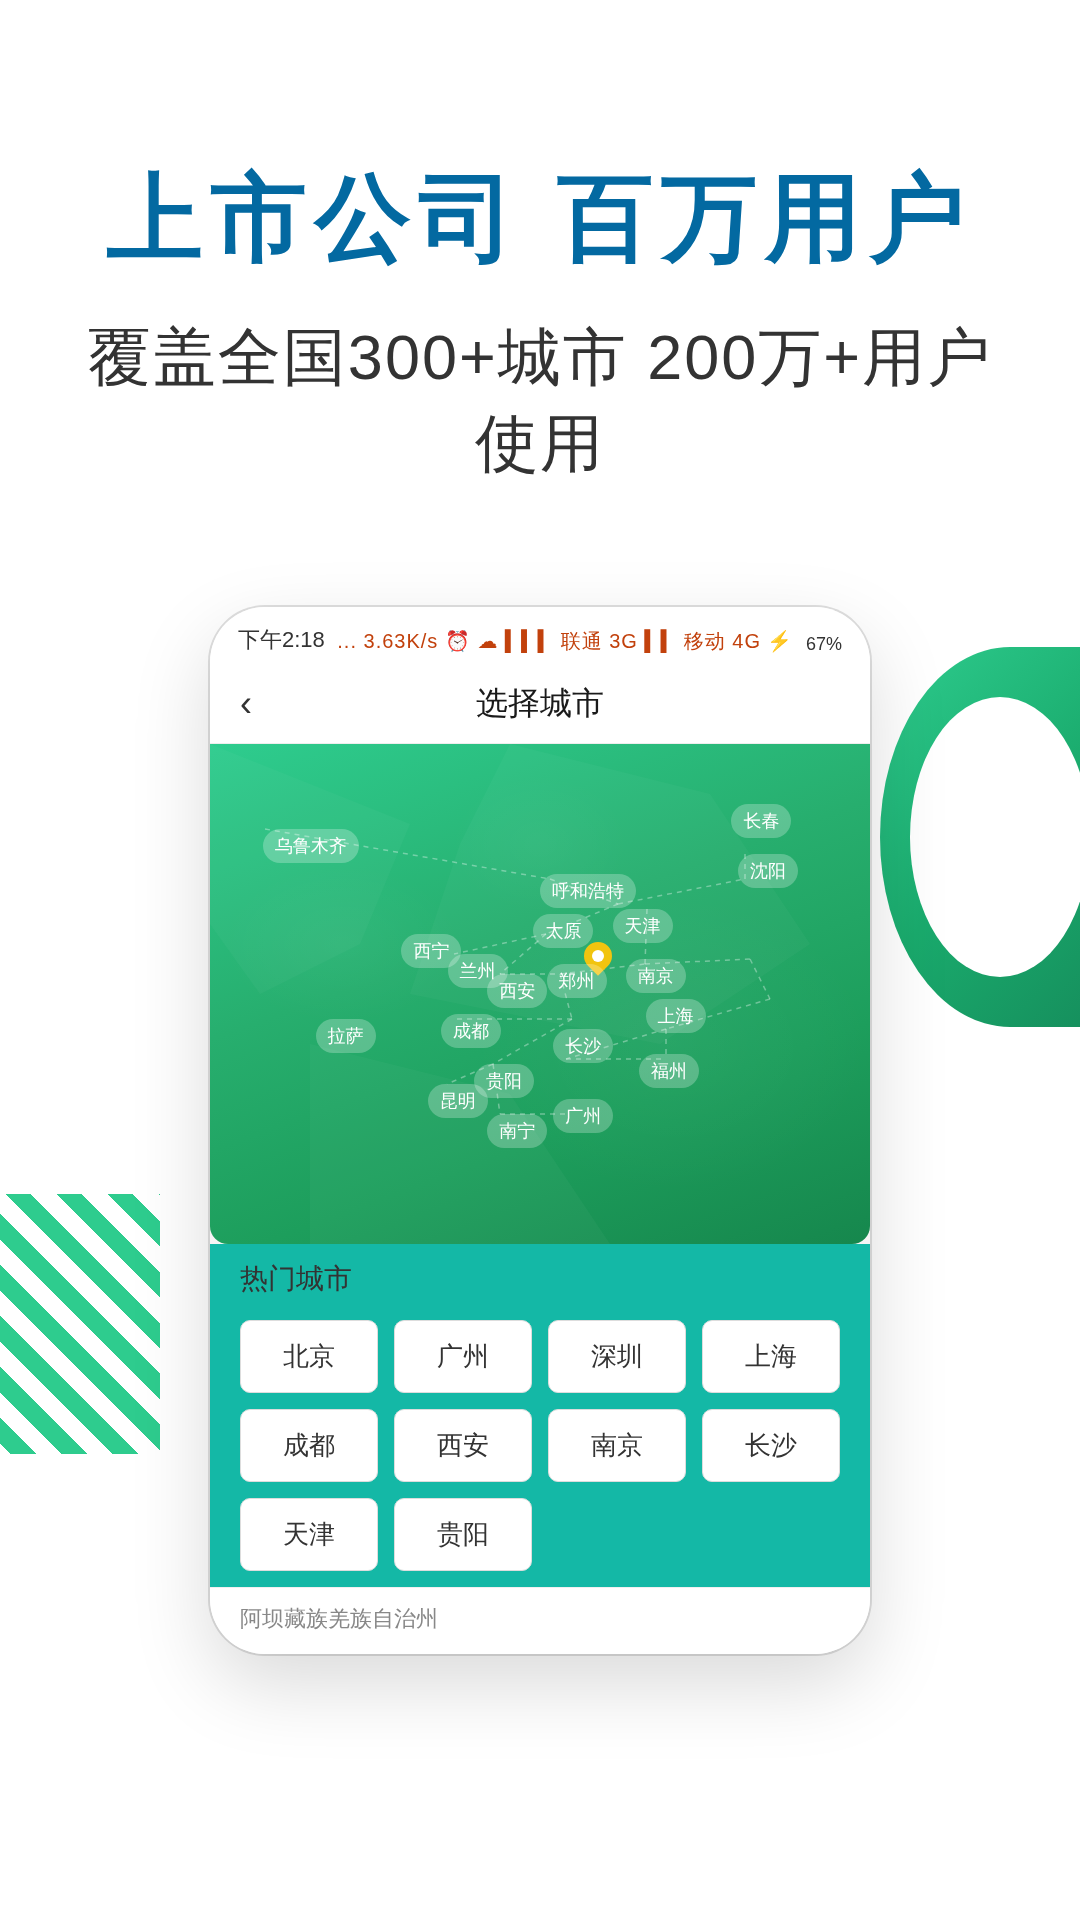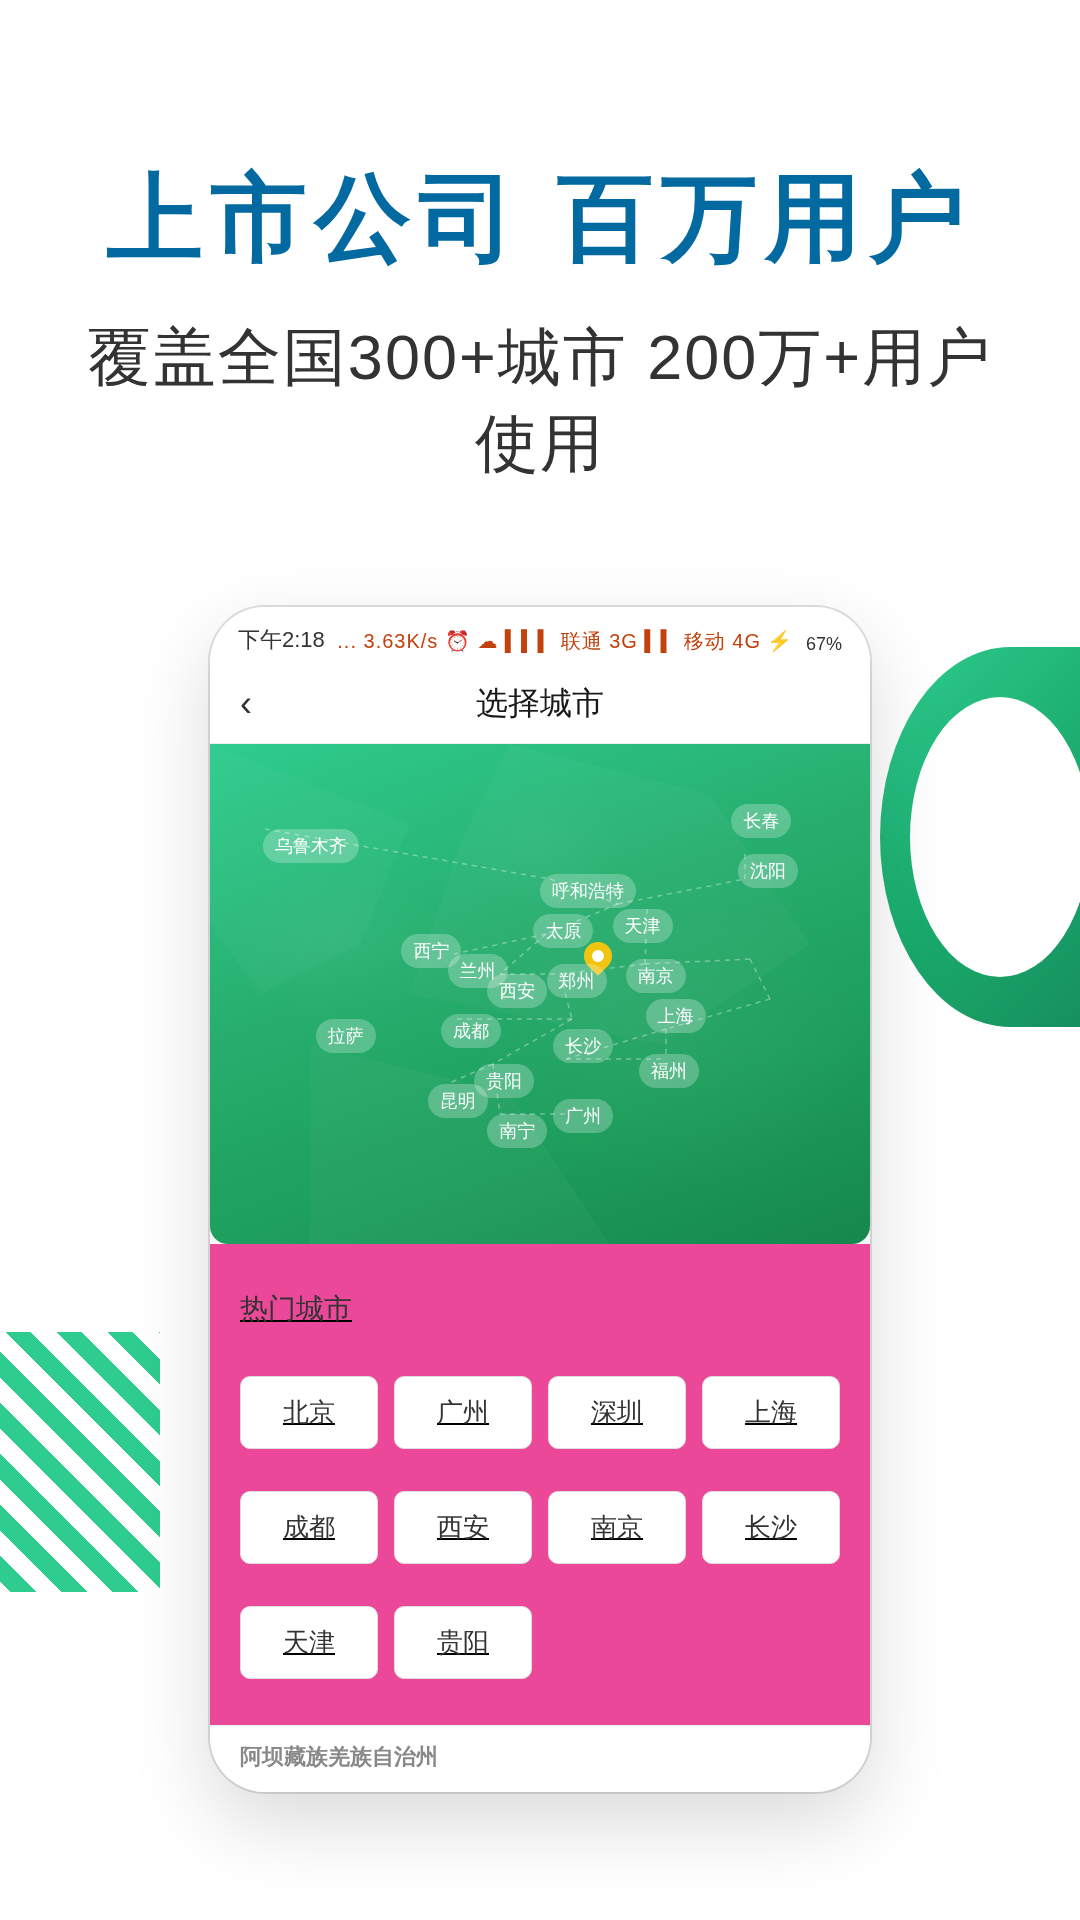--- a/index.html
+++ b/index.html
@@ -206,23 +206,22 @@
       left: 50%;
       transform: translate(-50%, -50%);
       width: 12px;
       height: 12px;
       background: white;
       border-radius: 50%;
     }
 
     
     .hot-cities {
-      background: #ec4899;
-      padding: 46px 30px;
-      text-decoration: underline;
+      background: #14b8a6;
+      padding: 16px 30px;
     }
     .hot-title {
       font-size: 28px;
       color: #333;
       margin-bottom: 22px;
       font-weight: 400;
     }
     .cities-grid {
       display: grid;
       grid-template-columns: repeat(4, 1fr);
@@ -230,31 +229,29 @@
     }
     .city-btn {
       background: white;
       border: 1.5px solid #ddd;
       border-radius: 10px;
       padding: 18px 0;
       text-align: center;
       font-size: 26px;
       color: #333;
       cursor: pointer;
-      margin-top: 26px;
     }
 
     
     .bottom-text {
       background: white;
       padding: 16px 30px 20px 30px;
       font-size: 22px;
       color: #888;
       border-top: 1px solid #f0f0f0;
-      font-weight: bold;
     }
   </style>
 </head>
 <body>
 
 <div class="top-section">
   <h1 class="main-title">上市公司  百万用户</h1>
   <p class="sub-title">覆盖全国300+城市  200万+用户使用</p>
 </div>
 

